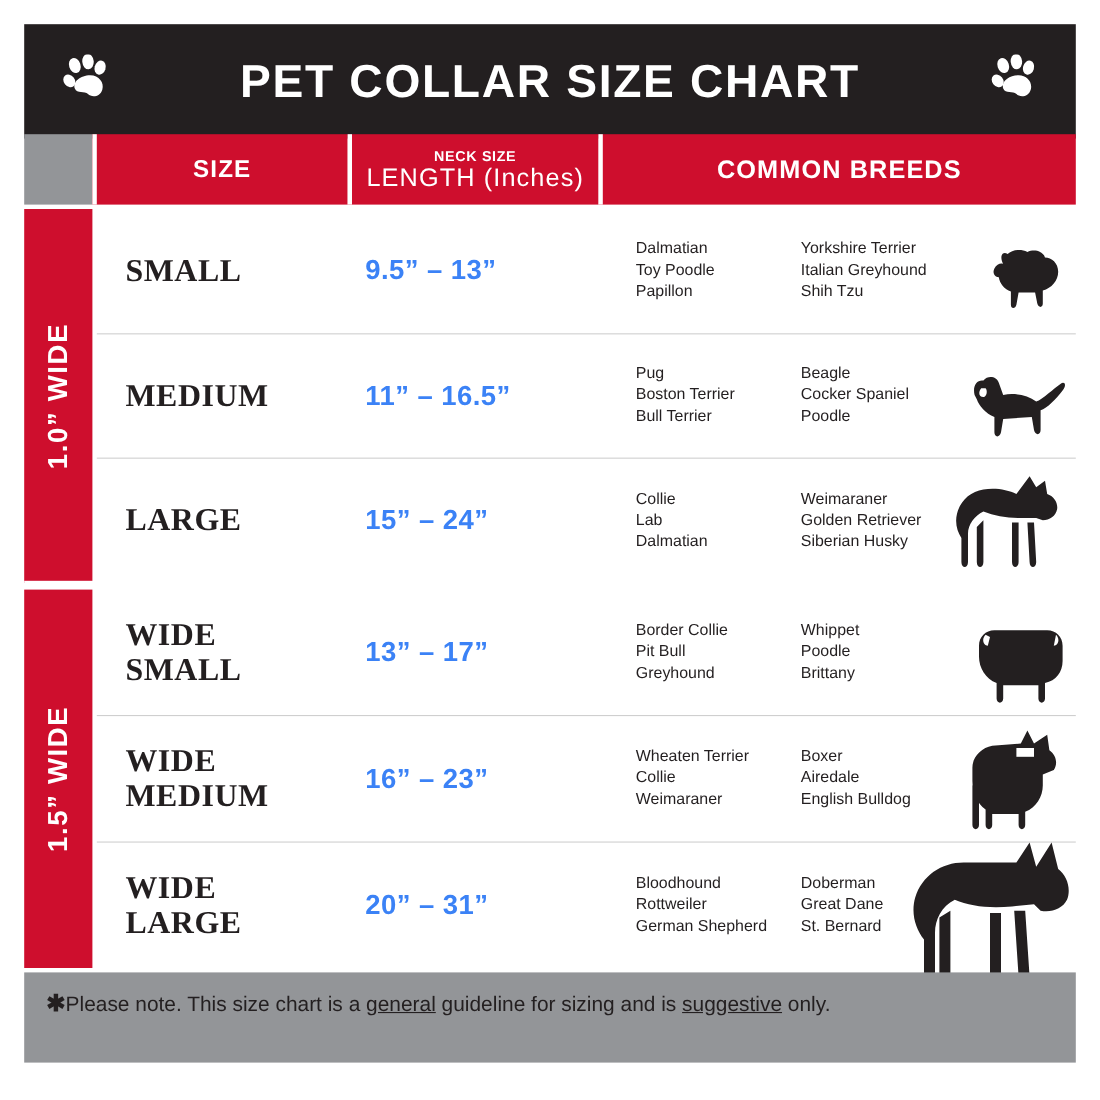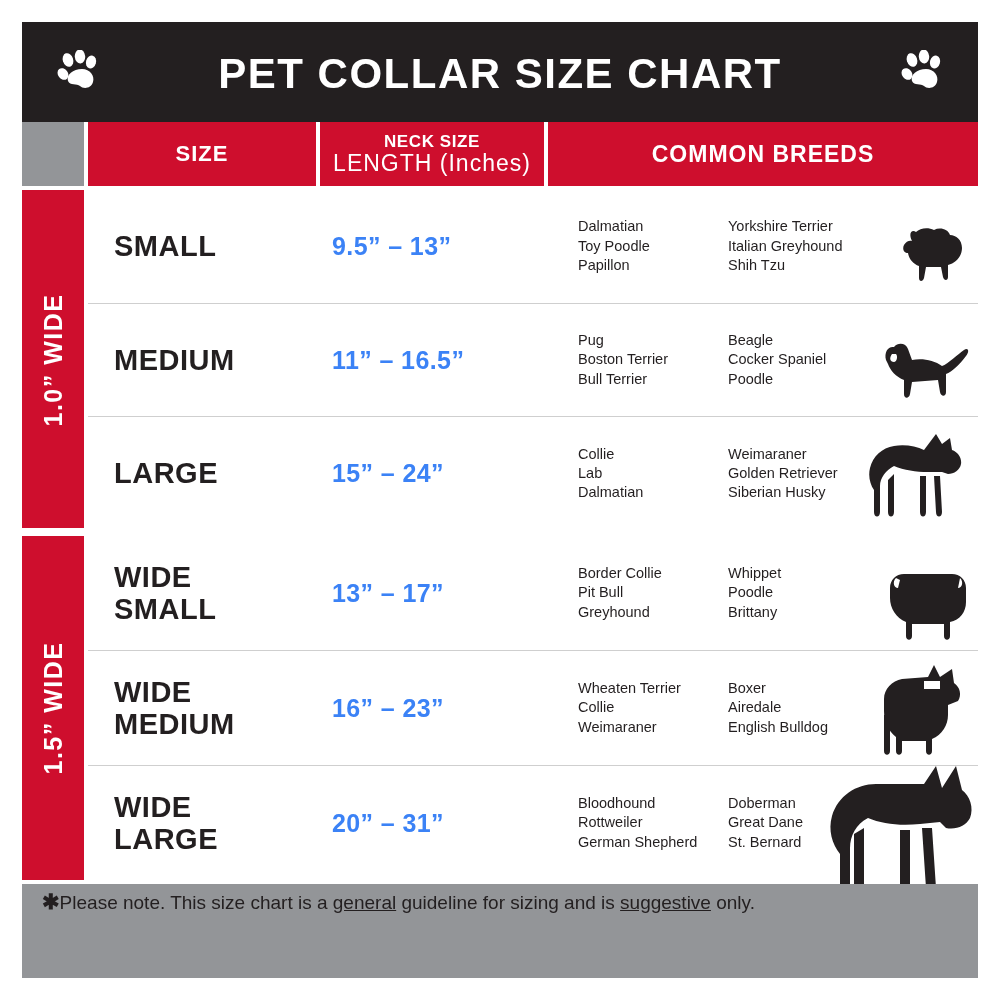--- a/index.html
+++ b/index.html
@@ -71,21 +71,21 @@
     justify-content: center;
     font-weight: bold;
     letter-spacing: 1px;
     border-left: 4px solid #ffffff;
     box-sizing: border-box;
   }
   .colhead .cell.size { width: 232px; font-size: 22px; }
   .colhead .cell.len  { width: 228px; }
   .colhead .cell.breeds { flex: 1; font-size: 23px; }
   .len-small {
-    font-size: 17px;
+    font-size: 13px;
     font-weight: bold;
     letter-spacing: 0.6px;
     line-height: 1;
     margin-bottom: 2px;
   }
   .len-big {
     font-size: 23px;
     font-weight: normal;
     line-height: 1;
   }
@@ -138,20 +138,21 @@
     width: 232px;
     display: flex;
     align-items: center;
     padding-left: 26px;
     box-sizing: border-box;
     font-size: 29px;
     font-weight: bold;
     color: #231f20;
     letter-spacing: 0.5px;
     line-height: 1.12;
+    font-family: Liberation Serif, serif;
   }
   .c-size .two-line { display: block; }
   .c-len {
     width: 228px;
     display: flex;
     align-items: center;
     padding-left: 12px;
     box-sizing: border-box;
     font-size: 25px;
     font-weight: bold;
@@ -181,24 +182,24 @@
     bottom: 2px;
     pointer-events: none;
   }
 
   
   .footer {
     position: absolute;
     left: 22px;
     top: 884px;
     width: 956px;
-    height: 94px;
+    height: 82px;
     background: #939598;
     box-sizing: border-box;
-    padding: 3px 22px 0 20px;
+    padding: 14px 22px 0 20px;
     color: #231f20;
   }
   .footer-line {
     font-size: 19px;
     line-height: 1.45;
     font-family: "Liberation Sans", sans-serif;
   }
   .footer-line .u { text-decoration: underline; }
   .star { font-size: 21px; font-weight: bold; }
 

